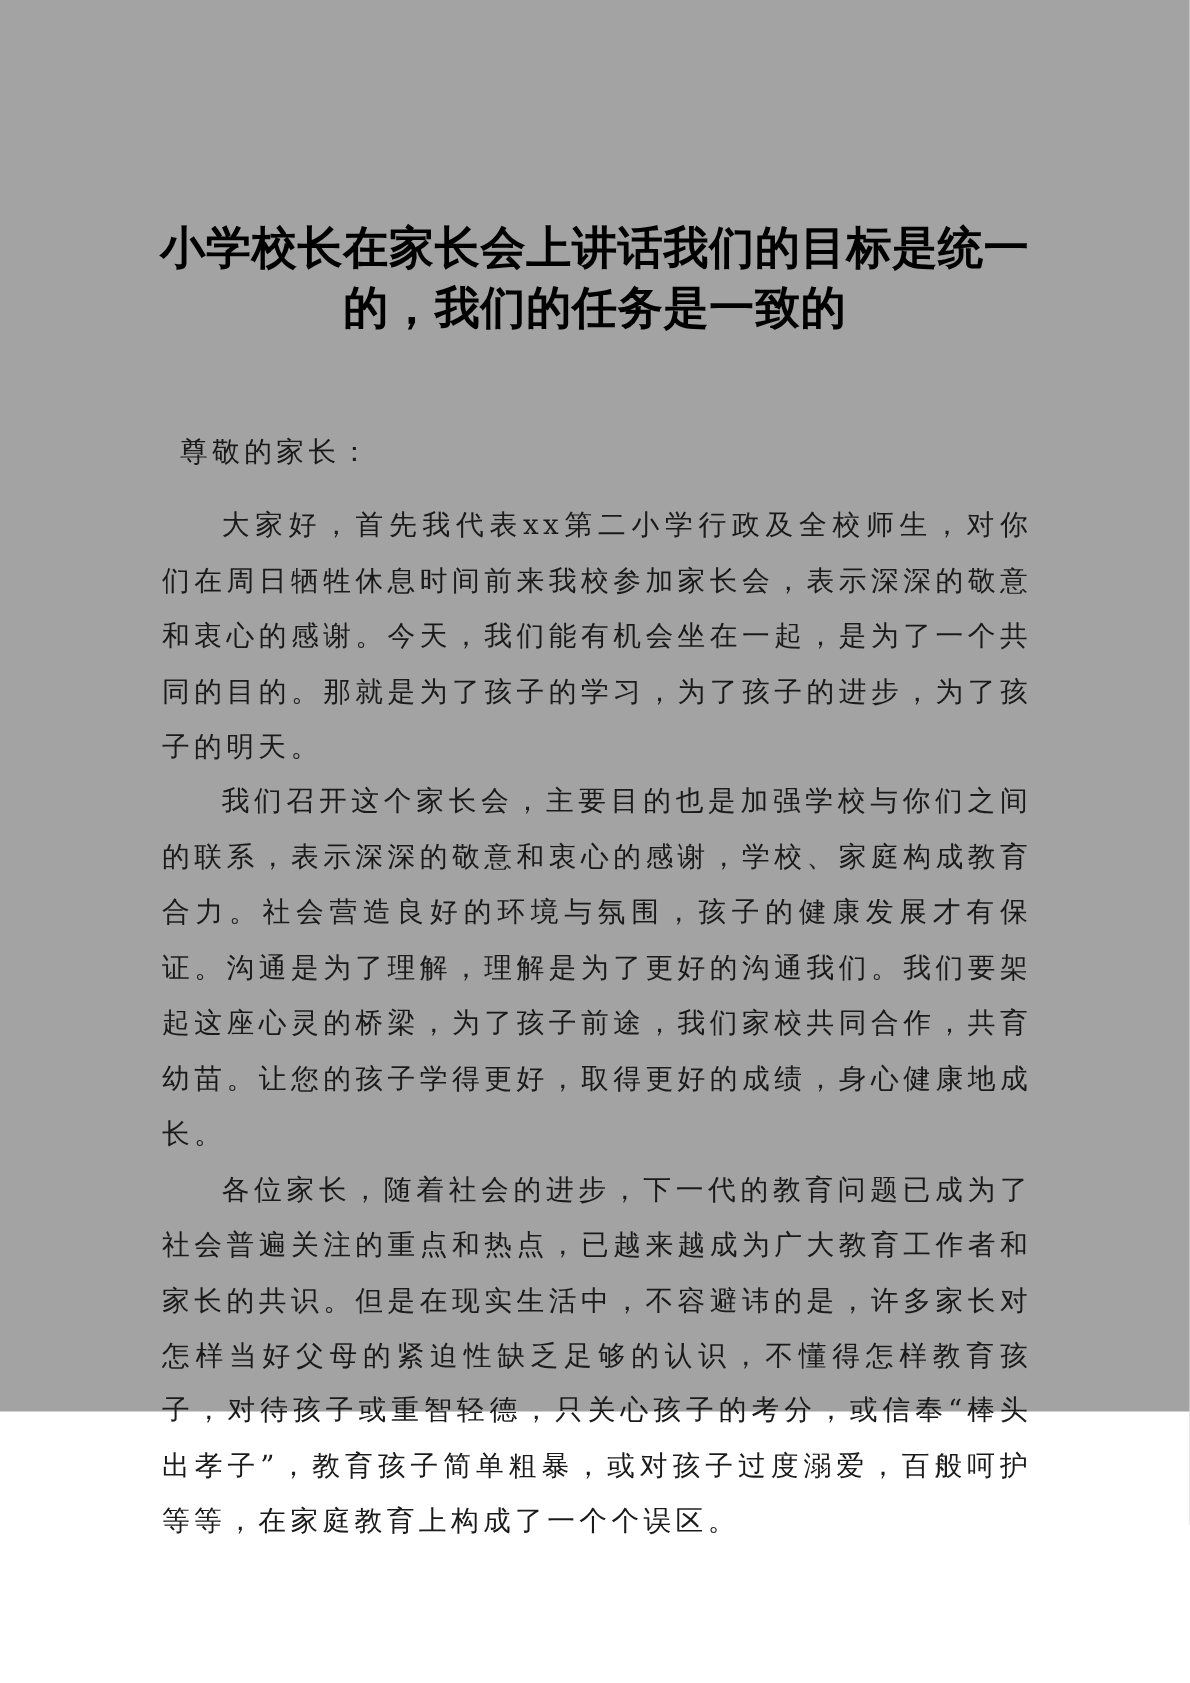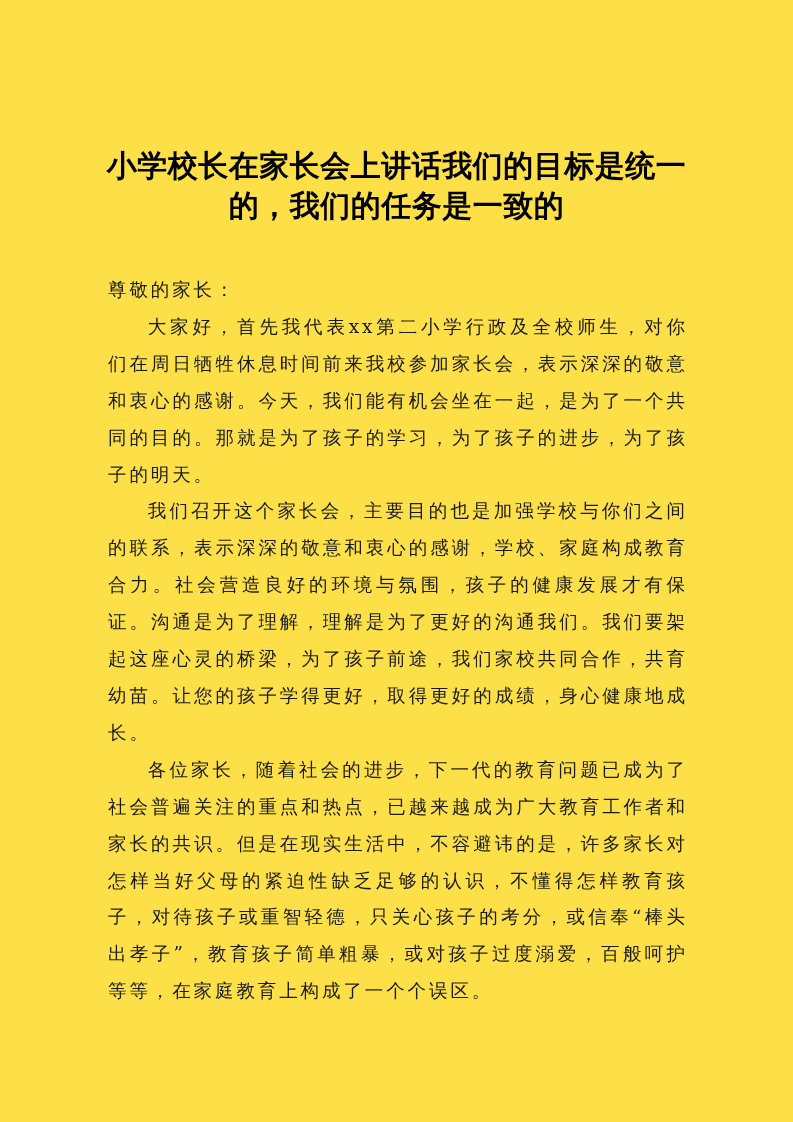--- a/index.html
+++ b/index.html
@@ -13,22 +13,22 @@
       position: relative;
       overflow: hidden;
       font-family: "DejaVu Serif", "Liberation Serif", serif;
       color: #111111;
     }
     .page {
       position: absolute;
       left: 0;
       top: 0;
       width: 793px;
-      height: 1122px;
-      background: #fde047;
+      height: 941px;
+      background: #a3a3a3;
     }
     .title {
       position: absolute;
       left: 100px;
       top: 146px;
       width: 593px;
       text-align: center;
       font-family: "DejaVu Sans", "Liberation Sans", sans-serif;
       font-weight: bold;
       font-size: 30px;
@@ -41,21 +41,21 @@
       left: 108px;
       top: 272px;
       width: 580px;
       font-size: 18.5px;
       line-height: 36.9px;
       letter-spacing: 2.9px;
       color: #1a1a1a;
       text-align: justify;
     }
     .salutation {
-      margin: 0;
+      margin: 12px;
     }
     .para {
       margin: 0;
       text-indent: 2.15em;
     }
   </style>
 </head>
 <body>
 
 <div class="page">

